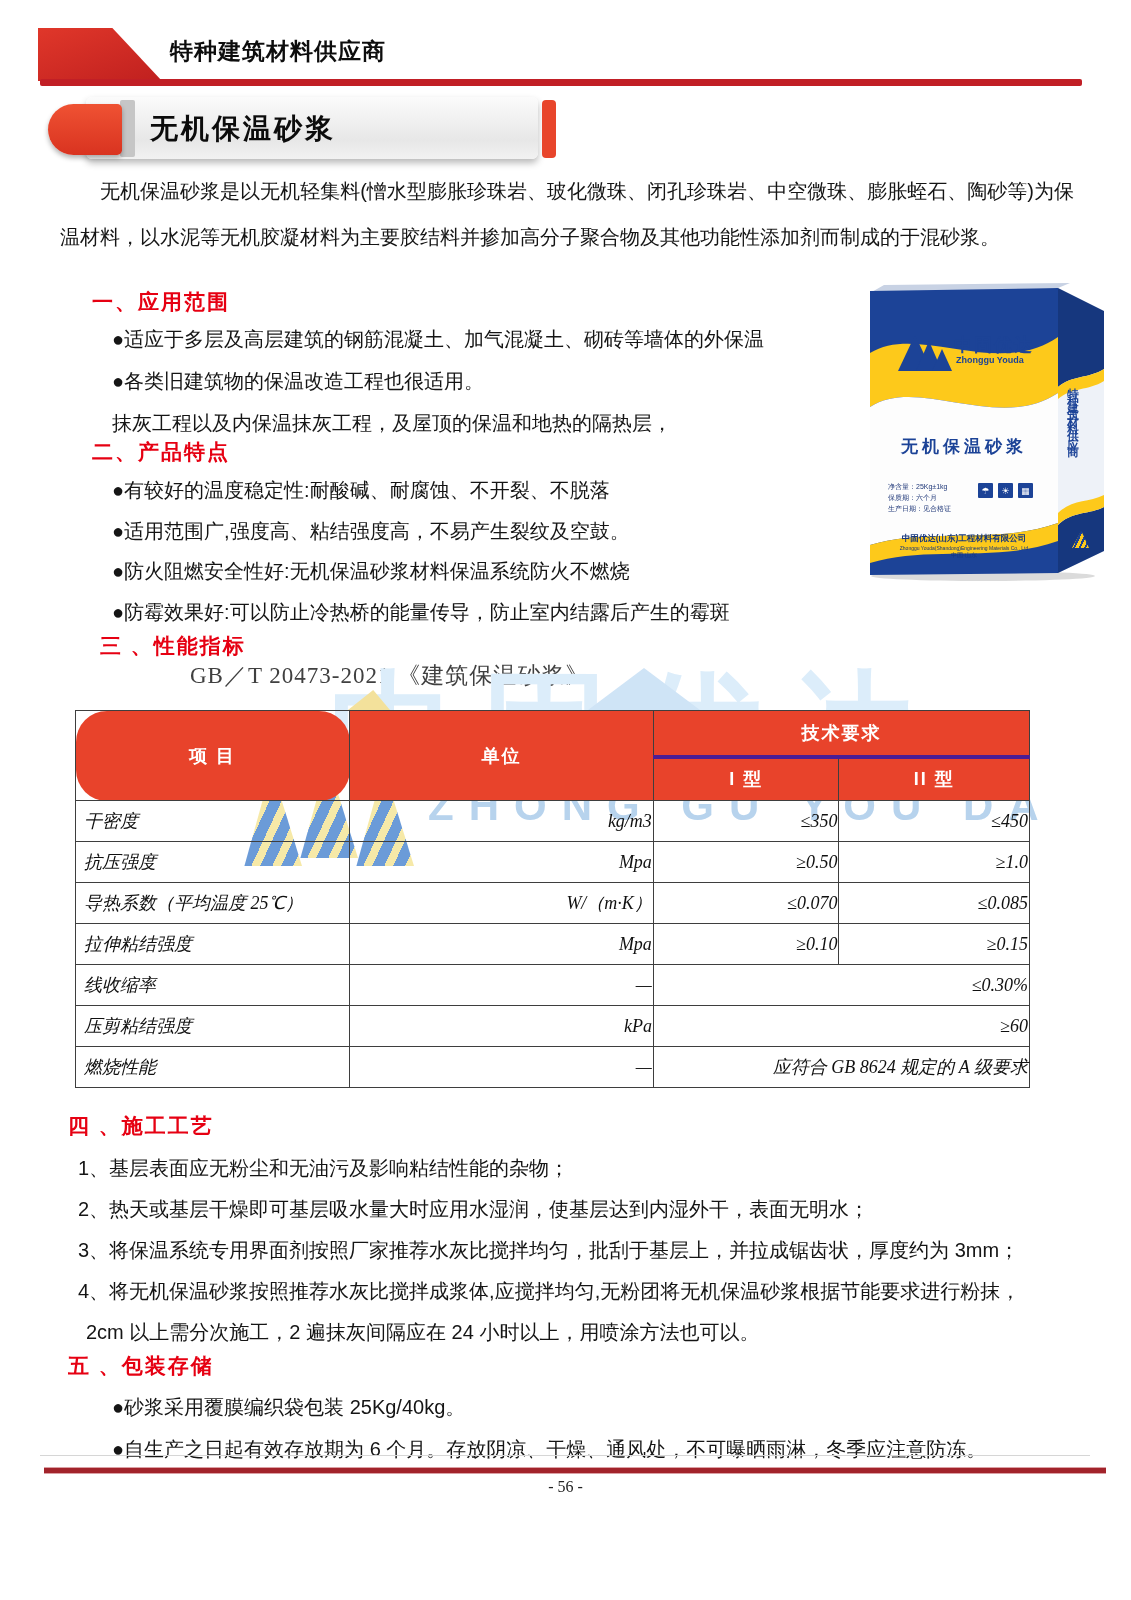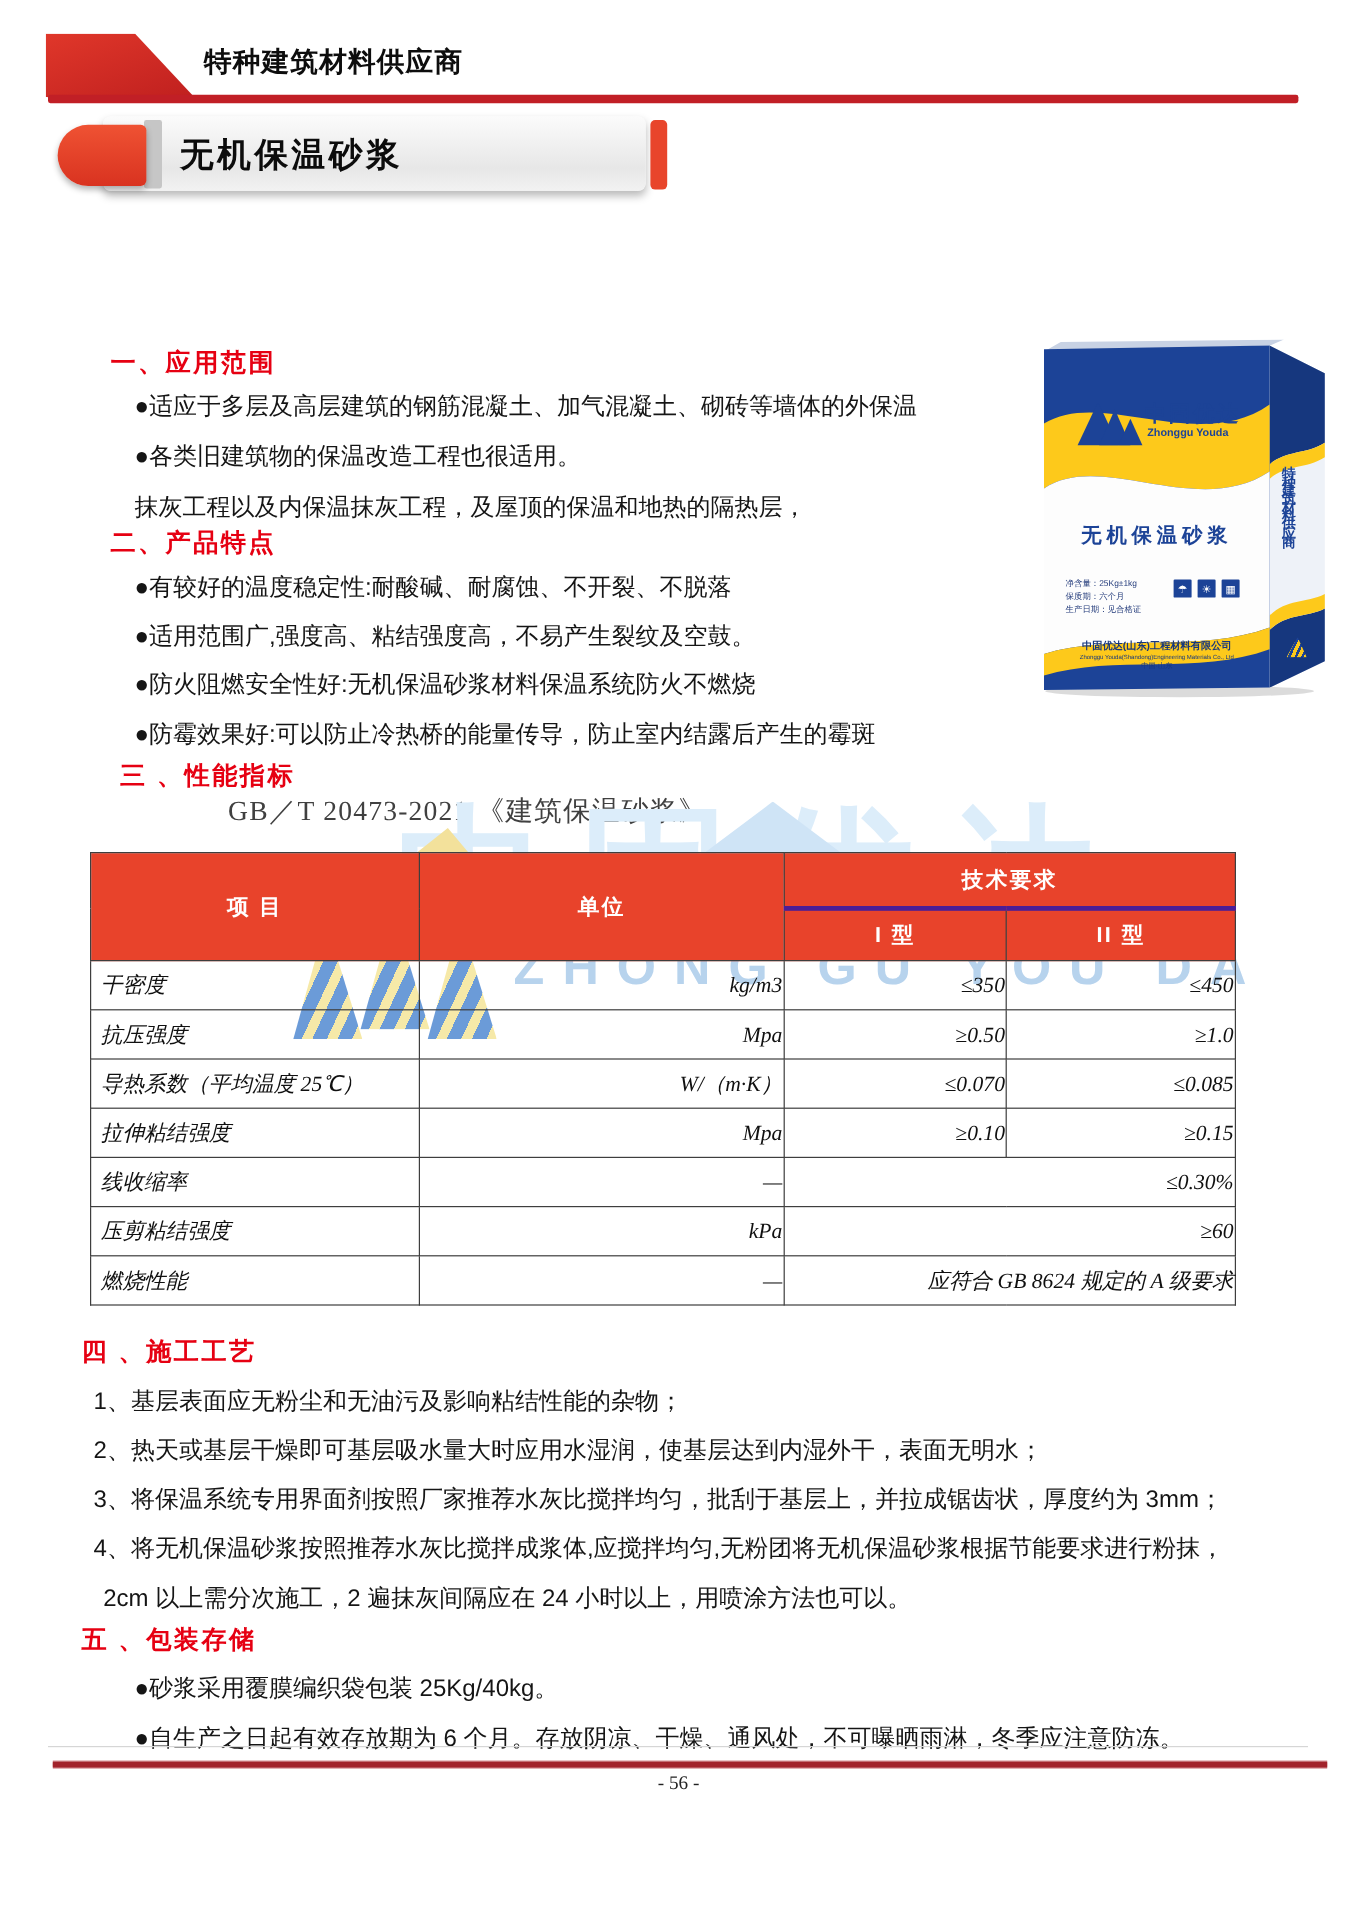--- a/index.html
+++ b/index.html
@@ -48,21 +48,21 @@
   .wm-wedge{position:absolute;left:348px;top:690px;width:42px;height:20px;background:#f3e19b;
     clip-path:polygon(0 100%,60% 0,100% 100%);}
   
   .ptable{position:absolute;left:75px;top:710px;width:955px;border-collapse:collapse;z-index:1;
     font-family:"Liberation Serif", serif;}
   .ptable th{background:#e8432b;color:#fff;font-weight:bold;font-size:18px;
     border:1.6px solid #3e3e3e;font-family:"Liberation Sans", sans-serif;letter-spacing:2px;}
   .ptable th.subhead{border-top:4px solid #4c1d95;}
   .ptable td{border:1.6px solid #3e3e3e;font-size:18px;color:#101010;background:transparent;text-align:right;}
   .ptable td.item{text-align:left;padding-left:8px;}
-  .col1{width:275px;} .col2{width:305px;} .col3{width:185px;} .col4{width:190px;}
+  .col1{width:275px;border-radius:31px;} .col2{width:305px;} .col3{width:185px;} .col4{width:190px;}
   .hrow1{height:46px;} .hrow2{height:44px;} .drow{height:41px;font-style:italic;}
   
   .bag{position:absolute;left:858px;top:283px;width:272px;height:300px;z-index:2;}
   .bag svg{position:absolute;left:0;top:0;}
   .bag-txt{position:absolute;color:#1c4397;}
   .bag-logo-cn{left:96px;top:50px;font-size:18px;font-weight:bold;letter-spacing:2px;}
   .bag-logo-en{left:98px;top:72px;font-size:9px;font-weight:bold;}
   .bag-product{left:12px;top:152px;width:188px;text-align:center;font-size:17px;font-weight:bold;letter-spacing:4px;}
   .bag-info{left:30px;top:198px;font-size:7px;line-height:11px;color:#223a7a;}
   .bag-icons{position:absolute;left:120px;top:200px;display:flex;gap:5px;}
@@ -92,20 +92,21 @@
   <div class="hdr-flag"></div>
   <div class="hdr-brand">特种建筑材料供应商</div>
   <div class="hdr-line"></div>
 
   <div class="titlebar"></div>
   <div class="title-notch"></div>
   <div class="title-pill"></div>
   <div class="title-end"></div>
   <div class="page-title">无机保温砂浆</div>
 
+  <div class="intro">无机保温砂浆是以无机轻集料(憎水型膨胀珍珠岩、玻化微珠、闭孔珍珠岩、中空微珠、膨胀蛭石、陶砂等)为保温材料，以水泥等无机胶凝材料为主要胶结料并掺加高分子聚合物及其他功能性添加剂而制成的于混砂浆。</div>
 
   <div class="sec-head" style="left:92px;top:288px;">一、应用范围</div>
   <div class="bullets" style="left:112px;top:318px;line-height:42px;width:700px;">
     <span class="ln">●适应于多层及高层建筑的钢筋混凝土、加气混凝土、砌砖等墙体的外保温</span>
     <span class="ln">●各类旧建筑物的保温改造工程也很适用。</span>
     <span class="ln">抹灰工程以及内保温抹灰工程，及屋顶的保温和地热的隔热层，</span>
   </div>
 
   <div class="sec-head" style="left:92px;top:438px;">二、产品特点</div>
   <div class="bullets" style="left:112px;top:470px;line-height:40.5px;width:720px;">

